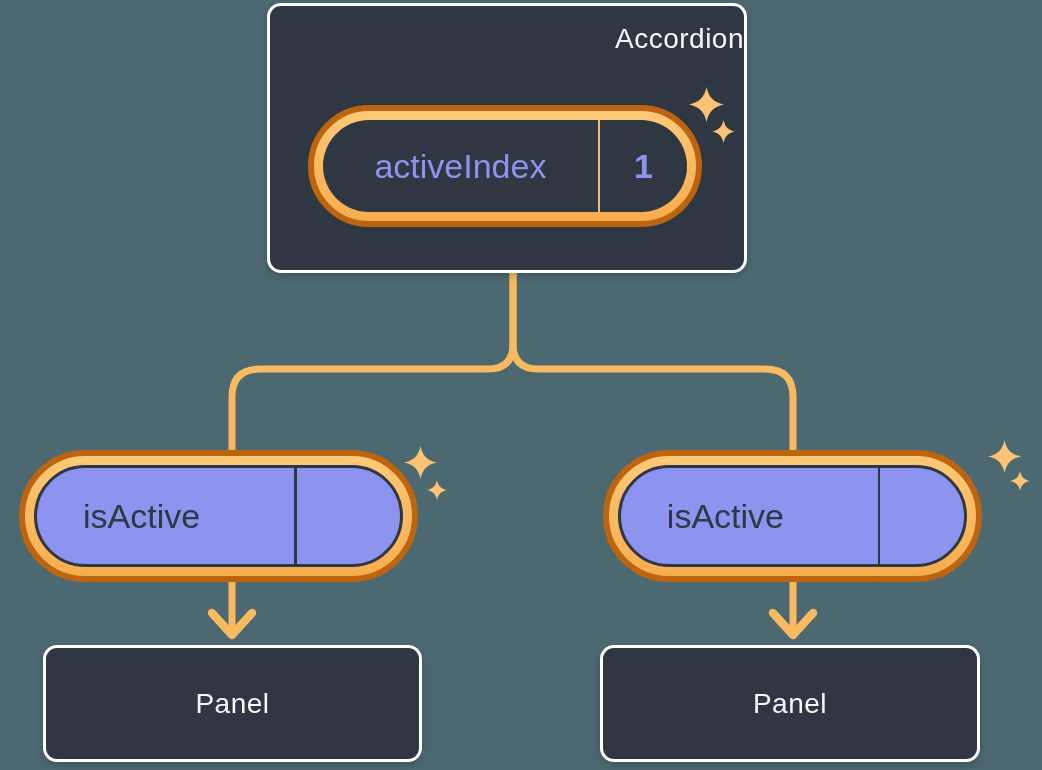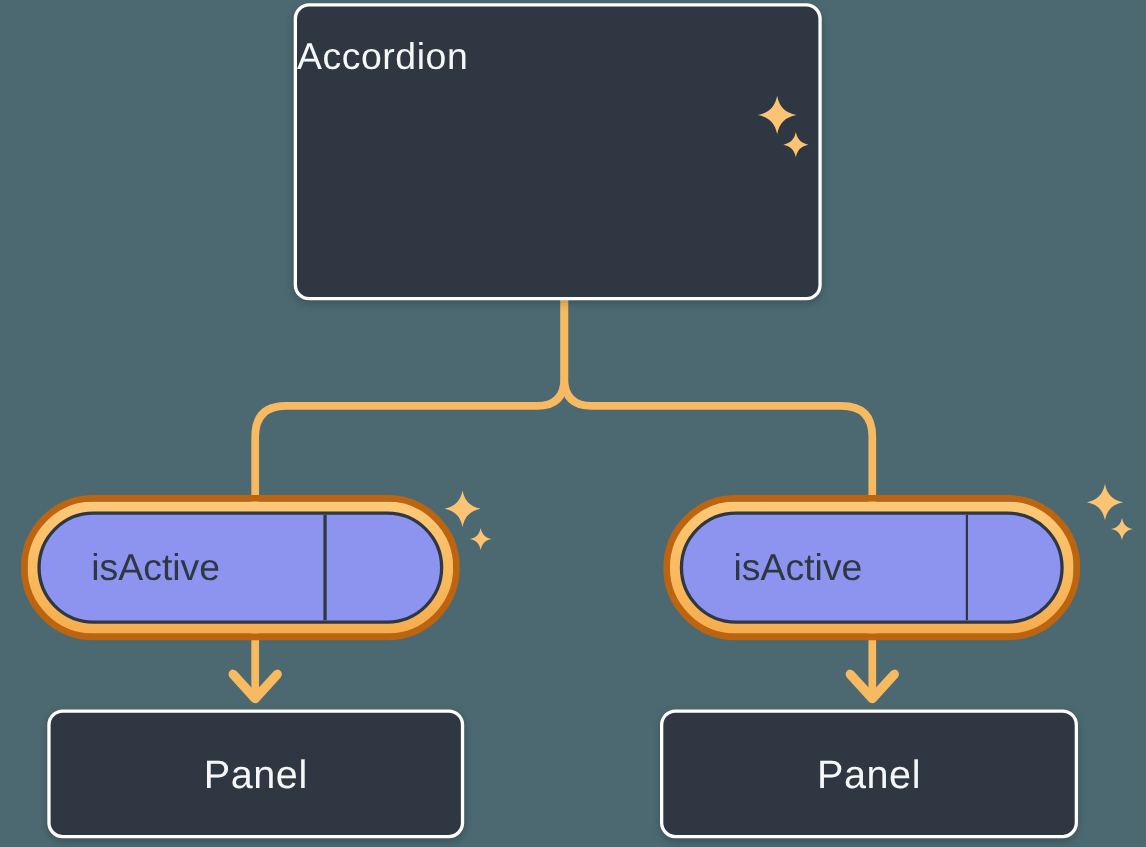--- a/index.html
+++ b/index.html
@@ -43,34 +43,34 @@
   .box{
     position:absolute;
     box-sizing:border-box;
     background:var(--slate);
     border:3px solid var(--white);
     border-radius:14px;
     box-shadow:0 3px 8px rgba(0,0,0,.20);
   }
   .accordion-box{left:267px;top:3px;width:480px;height:270px;}
   .accordion-title{
-    margin-top:27px;
-    text-align:left;
-    font-size:34px;
+    margin-top:17px;
+    text-align:right;
+    font-size:28px;
     font-weight:500;
     letter-spacing:.5px;
     color:var(--title-white);
   }
   .panel{
     left:43px;top:645px;width:379px;height:117px;
     display:flex;align-items:center;justify-content:center;
   }
   .panel-right{left:600px;width:380px;}
   .panel-title{
-    font-size:36px;
+    font-size:28px;
     font-weight:500;
     letter-spacing:.5px;
     color:var(--title-white);
   }
   .pill{
     position:absolute;
     box-sizing:border-box;
     border-radius:999px;
     border:6px solid var(--ring-dark);
     background:linear-gradient(180deg,#fdc978 0%,#f9b95e 55%,#f5ad4e 100%);
@@ -119,20 +119,27 @@
     <path class="conn" d="M513 270 V344 Q513 369 488 369 H260 Q232 369 232 397 V628"></path>
     <path class="conn" d="M513 270 V344 Q513 369 538 369 H765 Q793 369 793 397 V628"></path>
     <path class="arrowhead" d="M212 613 L232 635 L252 613"></path>
     <path class="arrowhead" d="M773 613 L793 635 L813 613"></path>
   </svg>
 
   <div class="box accordion-box">
     <div class="accordion-title">Accordion</div>
   </div>
 
+  <div class="pill pill-top">
+    <div class="pill-core core-dark">
+      <span class="seg seg-name">activeIndex</span>
+      <span class="vline vline-light"></span>
+      <span class="seg seg-value">1</span>
+    </div>
+  </div>
 
   <div class="pill pill-left">
     <div class="pill-core core-purple">
       <span class="seg seg-name">isActive</span>
       <span class="vline vline-dark"></span>
     </div>
   </div>
 
   <div class="pill pill-right">
     <div class="pill-core core-purple">

